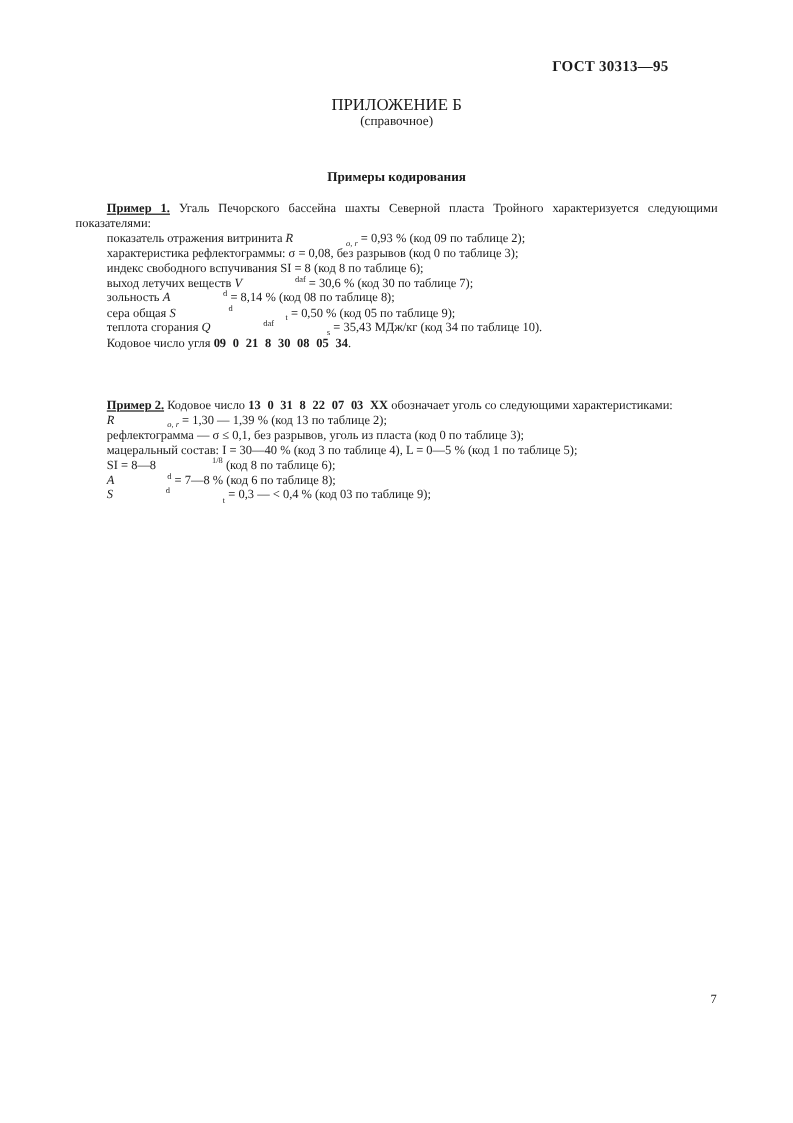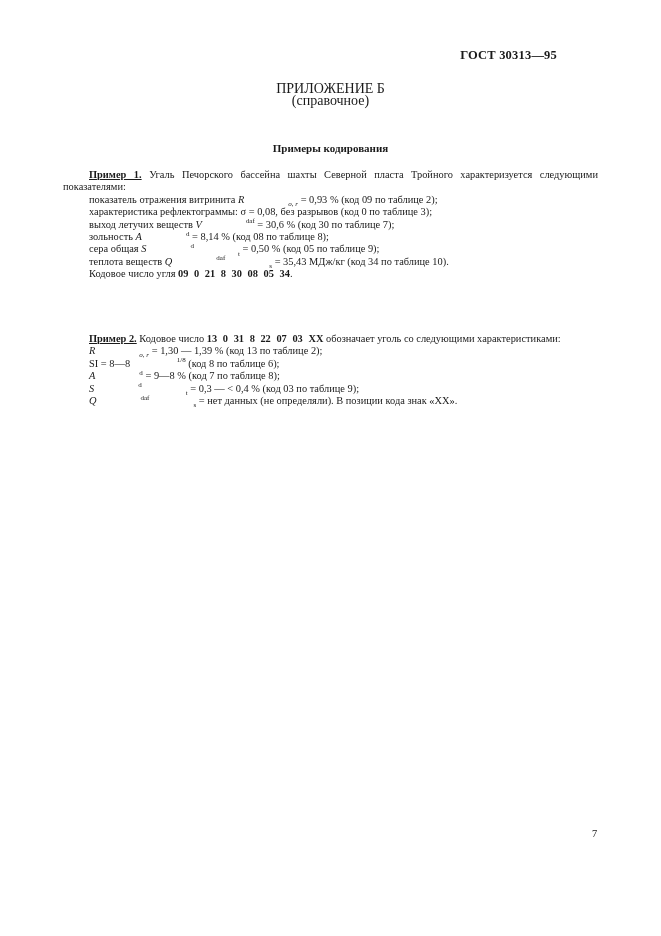--- a/index.html
+++ b/index.html
@@ -14,21 +14,21 @@
   .header-code {
     position: absolute; right: 62px; top: 46px;
     font-weight: bold; font-size: 12.5px; letter-spacing: 0.2px;
   }
   .appendix-title {
     position: absolute; left: 0; width: 661px; top: 80px;
     text-align: center; font-size: 14px; line-height: 12px;
   }
   .appendix-sub {
     position: absolute; left: 0; width: 661px; top: 92px;
-    text-align: center; font-size: 14px;
+    text-align: center; font-size: 11px;
   }
   .section-title {
     position: absolute; left: 0; width: 661px; top: 139px;
     text-align: center; font-weight: bold; font-size: 11px;
   }
   .block { position: absolute; left: 63px; width: 535px; }
   .p { margin: 0; text-align: justify; }
   .indent { text-indent: 26px; }
   .line { margin: 0; padding-left: 26px; white-space: nowrap; }
   .b { font-weight: bold; text-decoration: underline; }
@@ -48,30 +48,32 @@
 
   <div class="appendix-title">ПРИЛОЖЕНИЕ Б</div>
   <div class="appendix-sub">(справочное)</div>
 
   <div class="section-title">Примеры кодирования</div>
 
   <div class="block" style="top:166px;">
     <p class="p indent"><span class="b">Пример 1.</span><span> Угаль Печорского бассейна шахты Северной пласта Тройного характеризуется следующими показателями:</span></p>
     <p class="line"><span>показатель отражения витринита </span><span class="i">R</span><sub class="i">o, r</sub><span> = 0,93 % (код 09 по таблице 2);</span></p>
     <p class="line">характеристика рефлектограммы: σ = 0,08, без разрывов (код 0 по таблице 3);</p>
+    <p class="line">индекс свободного вспучивания SI = 8 (код 8 по таблице 6);</p>
     <p class="line"><span>выход летучих веществ </span><span class="i">V</span><sup>daf</sup><span> = 30,6 % (код 30 по таблице 7);</span></p>
     <p class="line"><span>зольность </span><span class="i">A</span><sup>d</sup><span> = 8,14 % (код 08 по таблице 8);</span></p>
     <p class="line"><span>сера общая </span><span class="i">S</span><sup>d</sup><sub>t</sub><span> = 0,50 % (код 05 по таблице 9);</span></p>
-    <p class="line"><span>теплота веществ </span><span class="i">Q</span><sup>daf</sup><sub>s</sub><span> = 35,43 МДж/кг (код 34 по таблице 10).</span></p>
+    <p class="line"><span>теплота сгорания </span><span class="i">Q</span><sup>daf</sup><sub>s</sub><span> = 35,43 МДж/кг (код 34 по таблице 10).</span></p>
     <p class="line"><span>Кодовое число угля </span><span class="code-num">09 0 21 8 30 08 05 34</span><span>.</span></p>
   </div>
 
   <div class="block" style="top:330px;">
     <p class="line"><span class="b">Пример 2.</span><span> Кодовое число </span><span class="code-num">13 0 31 8 22 07 03 XX</span><span> обозначает уголь со следующими характеристиками:</span></p>
     <p class="line"><span class="i">R</span><sub class="i">o, r</sub><span> = 1,30 — 1,39 % (код 13 по таблице 2);</span></p>
+    <p class="line">рефлектограмма —  σ ≤ 0,1, без разрывов, уголь из пласта (код 0 по таблице 3);</p>
+    <p class="line">мацеральный состав: I = 30—40 % (код 3 по таблице 4), L = 0—5 % (код 1 по таблице 5);</p>
     <p class="line"><span>SI = 8—8 </span><sup>1/8</sup><span> (код 8 по таблице 6);</span></p>
-    <p class="line"><span class="i">A</span><sup>d</sup><span> = 9—8 % (код 7 по таблице 8);</span></p>
+    <p class="line"><span class="i">A</span><sup>d</sup><span> = 7—8 % (код 6 по таблице 8);</span></p>
     <p class="line"><span class="i">S</span><sup>d</sup><sub>t</sub><span> = 0,3 — &lt; 0,4 % (код 03 по таблице 9);</span></p>
-    <p class="line"><span class="i">Q</span><sup>daf</sup><sub>s</sub><span> = нет данных (не определяли). В позиции кода знак «XX».</span></p>
   </div>
 
   <div class="page-num">7</div>
 </div>
 
 </body></html>

